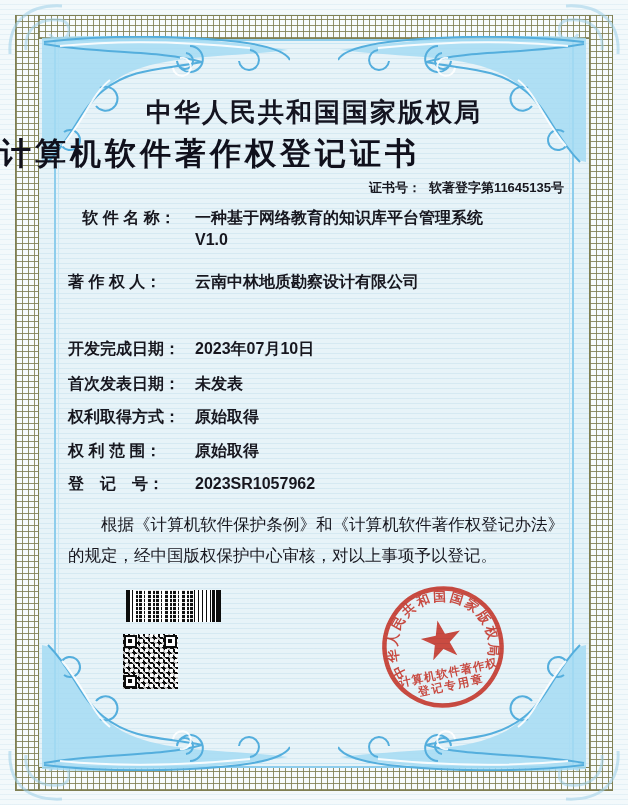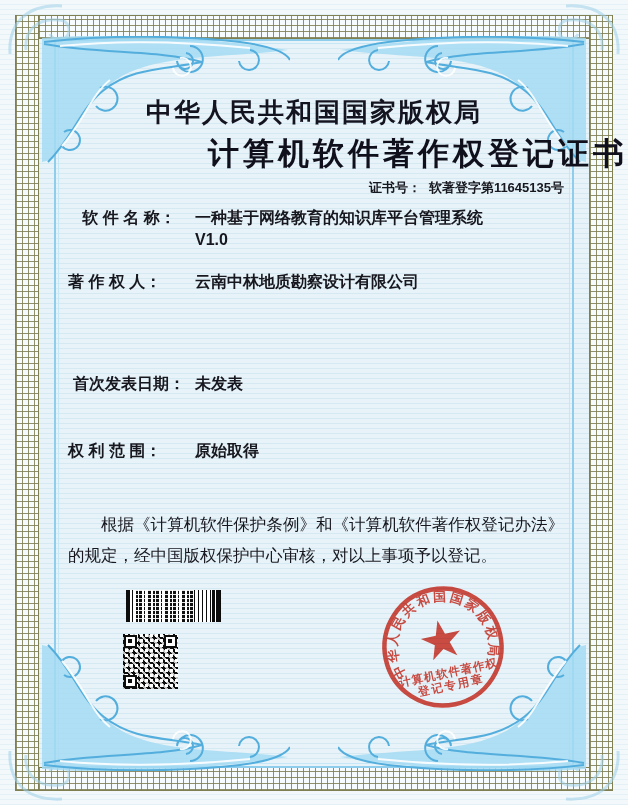--- a/index.html
+++ b/index.html
@@ -47,21 +47,21 @@
   .corner-curl.bl{left:6px;bottom:-4px;transform:scaleY(-1);}
   .corner-curl.br{right:6px;bottom:-4px;transform:scale(-1,-1);}
 
   .content{position:absolute;inset:0;z-index:3;}
   .authority{
     position:absolute;top:95px;left:0;width:100%;text-align:center;
     font-size:26px;font-weight:700;letter-spacing:2px;
     font-family:"Liberation Serif","DejaVu Serif",serif;color:#141420;
   }
   .cert-title{
-    position:absolute;top:133px;left:0;width:100%;text-align:right;
+    position:absolute;top:133px;left:0;width:100%;text-align:left;
     font-size:31px;font-weight:700;letter-spacing:4px;
     font-family:"Liberation Serif","DejaVu Serif",serif;color:#10101c;
   }
   .cert-no{
     position:absolute;top:179px;right:64px;font-size:13px;font-weight:700;color:#17171f;
   }
   .cert-no .lbl{margin-right:8px;}
   .field-row{position:absolute;left:68px;font-size:16px;font-weight:700;line-height:21px;}
   .field-row .f-label{display:inline-block;min-width:122px;}
   .field-row .f-value{position:absolute;left:127px;top:0;white-space:nowrap;}
@@ -212,32 +212,44 @@
       <span class="f-label">软 件 名 称：</span>
       <span class="f-value">一种基于网络教育的知识库平台管理系统</span>
       <span class="f-value2">V1.0</span>
     </div>
 
     <div class="field-row" style="top:271px;">
       <span class="f-label">著 作 权 人：</span>
       <span class="f-value">云南中林地质勘察设计有限公司</span>
     </div>
 
-
-    <div class="field-row" style="top:373px;text-align:center;">
+    <div class="field-row" style="top:338px;">
+      <span class="f-label">开发完成日期：</span>
+      <span class="f-value">2023年07月10日</span>
+    </div>
+
+    <div class="field-row" style="top:373px;">
       <span class="f-label">首次发表日期：</span>
       <span class="f-value">未发表</span>
     </div>
 
+    <div class="field-row" style="top:406px;">
+      <span class="f-label">权利取得方式：</span>
+      <span class="f-value">原始取得</span>
+    </div>
 
     <div class="field-row" style="top:440px;">
       <span class="f-label">权 利 范 围：</span>
       <span class="f-value">原始取得</span>
     </div>
 
+    <div class="field-row" style="top:473px;">
+      <span class="f-label">登　记　号：</span>
+      <span class="f-value">2023SR1057962</span>
+    </div>
 
     <div class="statement">根据《计算机软件保护条例》和《计算机软件著作权登记办法》的规定，经中国版权保护中心审核，对以上事项予以登记。</div>
 
     <div class="barcode">
       <div class="bc-start"></div>
       <div class="bc-mid"></div>
       <div class="bc-end"></div>
       <div class="bc-stop"></div>
     </div>
 

